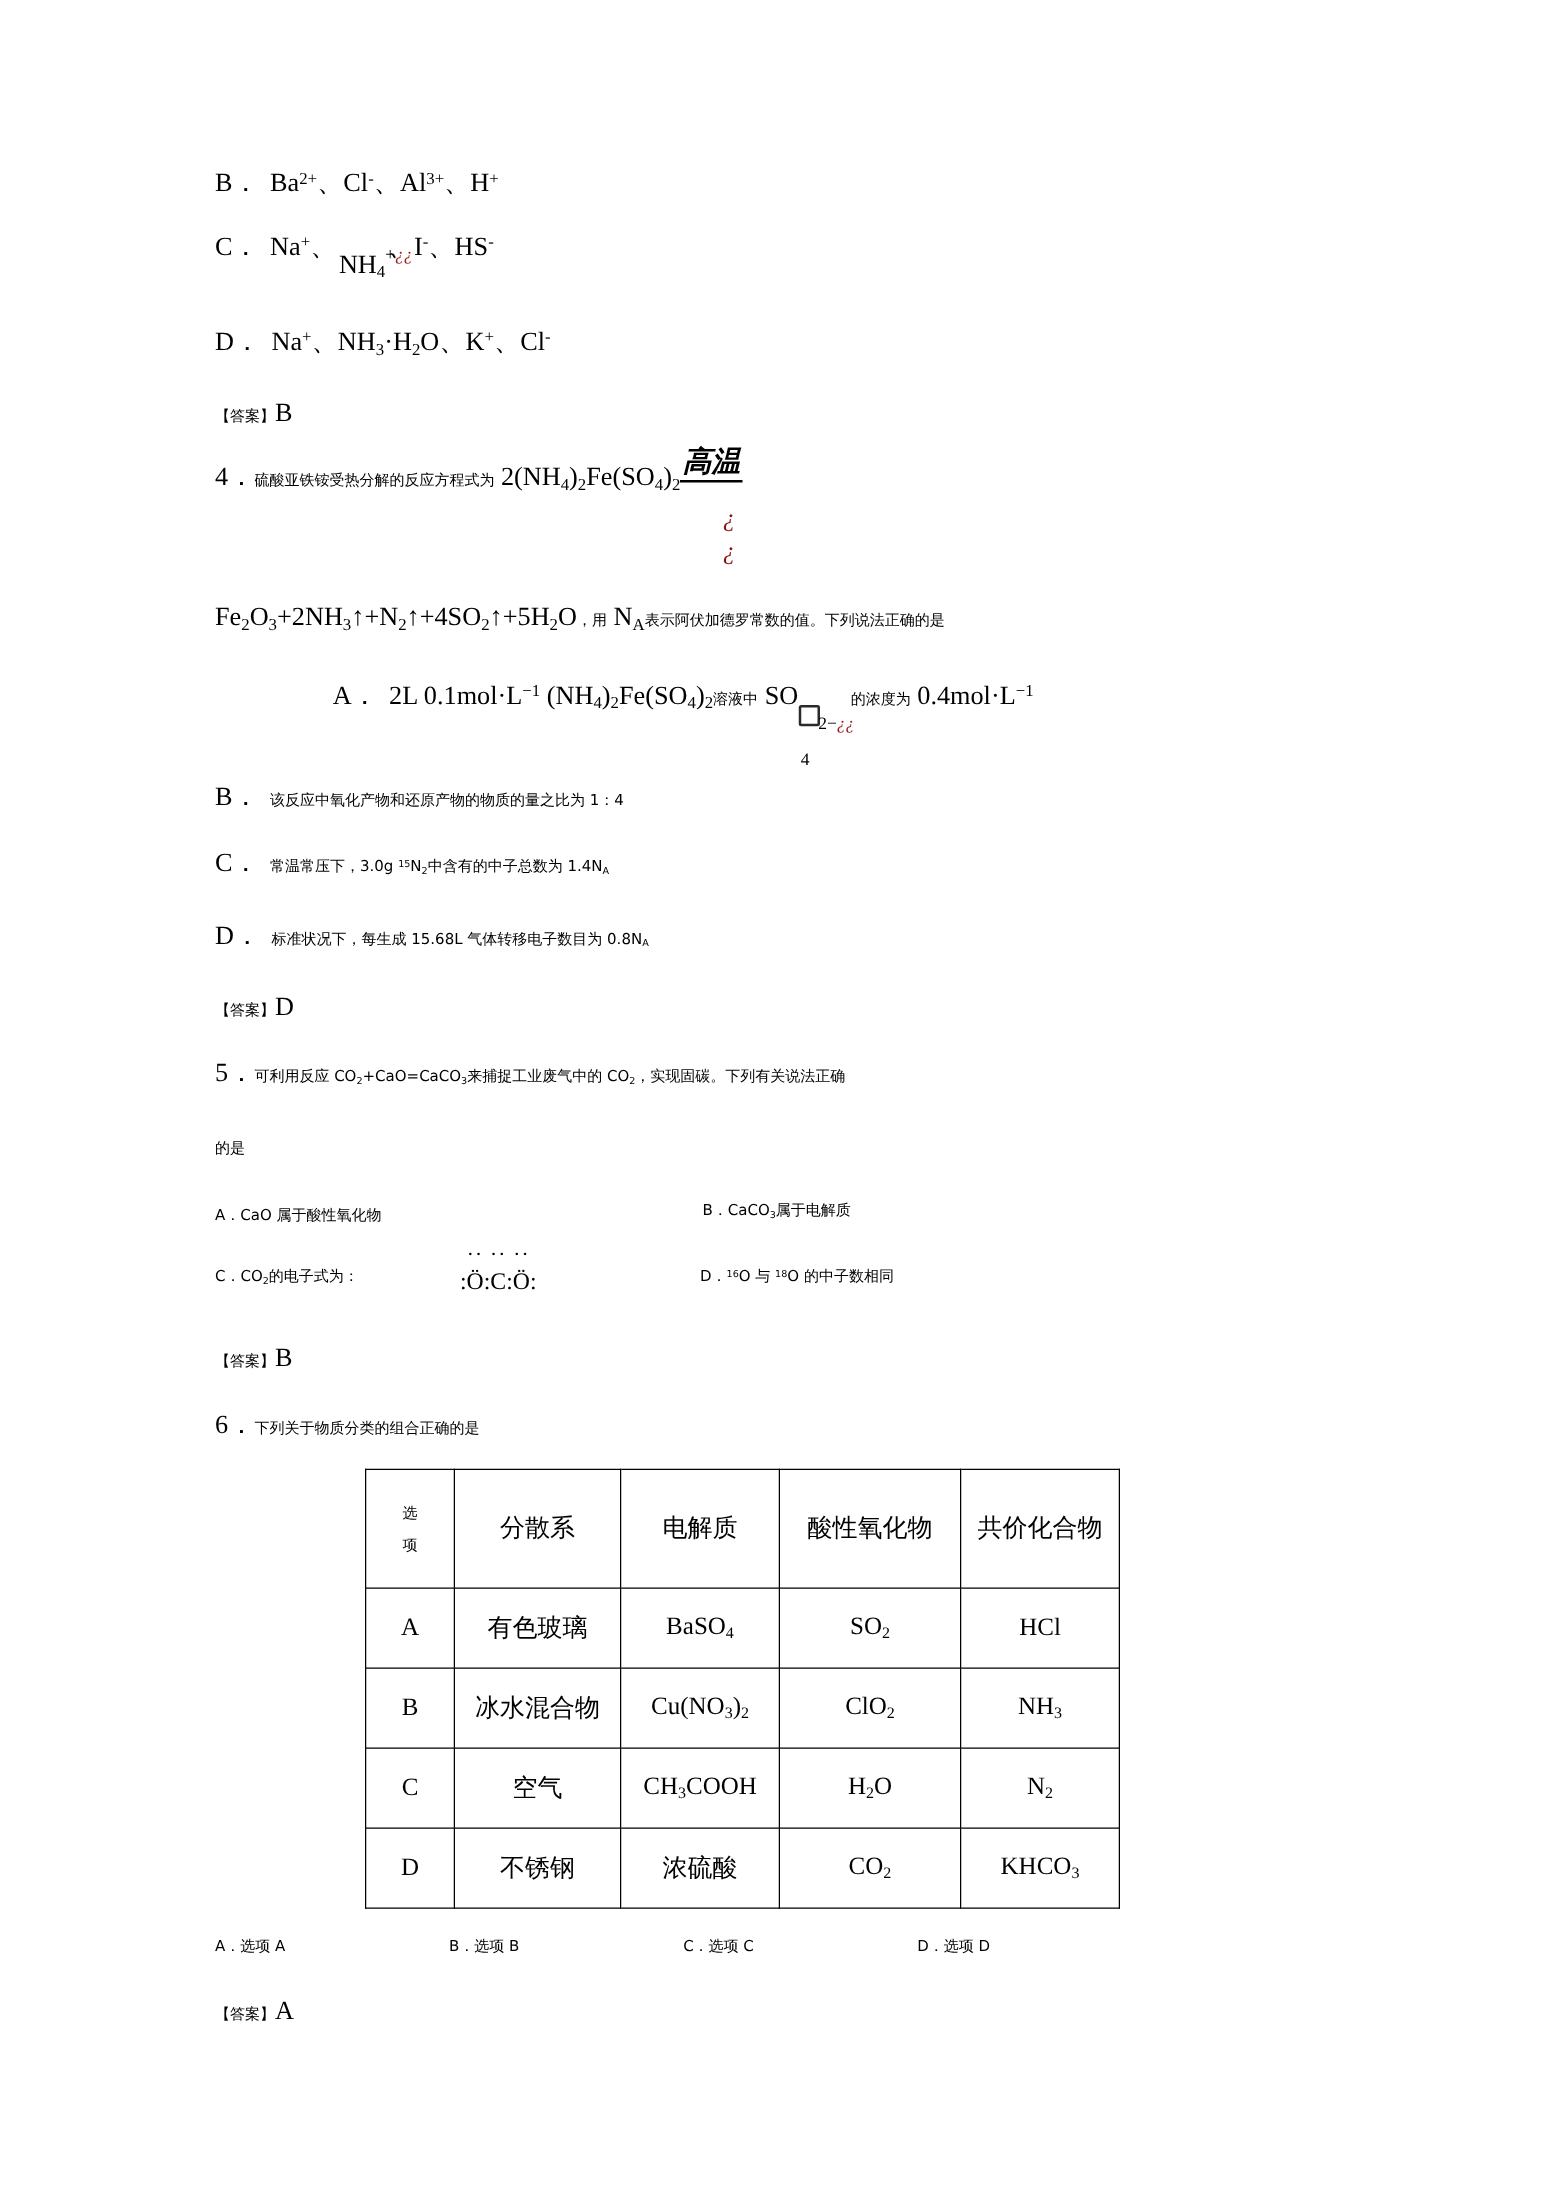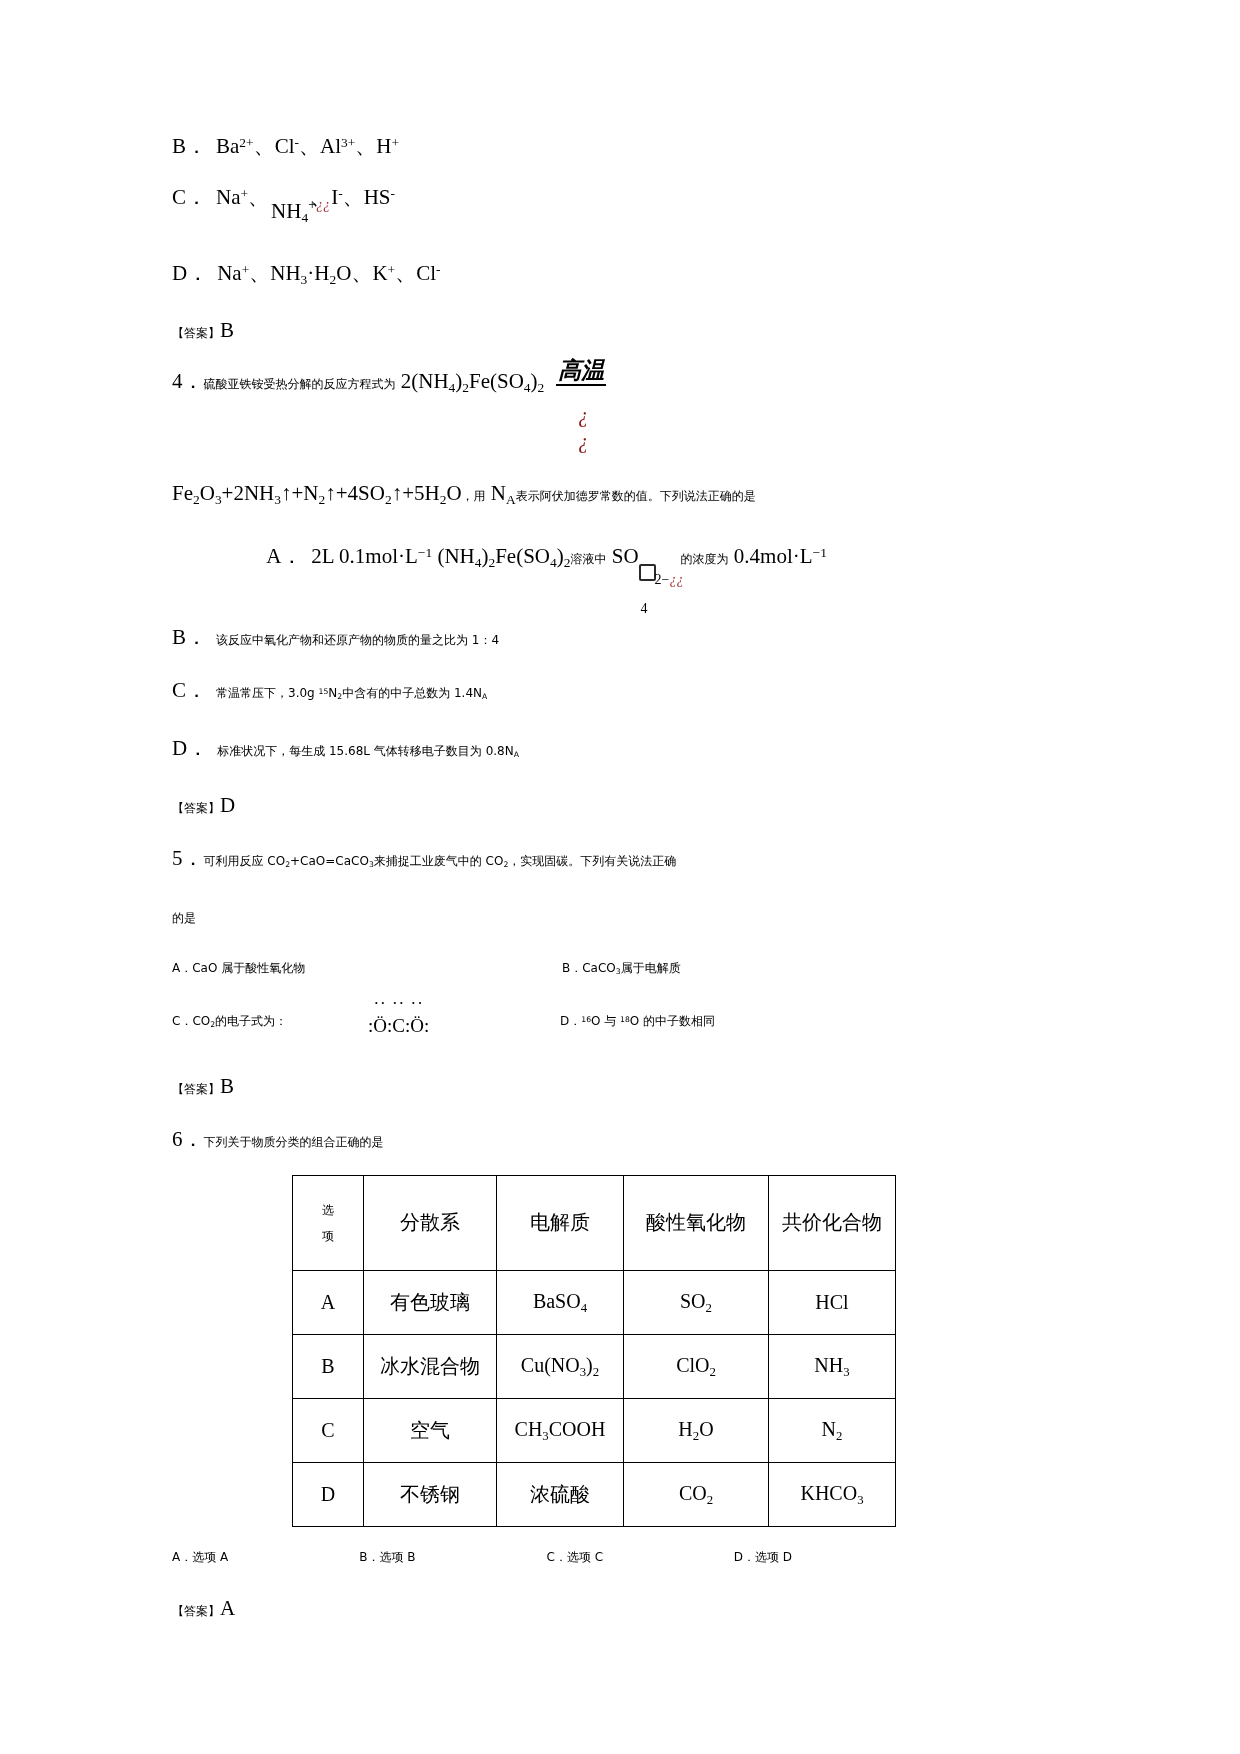--- a/index.html
+++ b/index.html
@@ -62,21 +62,20 @@
     position: absolute;
     left: 0;
     bottom: 2px;
     font-weight: bold;
     font-style: italic;
     font-size: 23px;
     font-family: "DejaVu Sans", sans-serif;
     border-bottom: 2px solid #000;
     padding: 0 2px 1px 2px;
     line-height: 26px;
-    margin-left: 12px;
   }
   .cond .qmarks {
     position: absolute;
     left: 34px;
     top: 14px;
     color: #8c1111;
     font-size: 20px;
     font-style: italic;
     line-height: 26px;
     text-align: center;
@@ -107,21 +106,21 @@
   }
   .sobox .chgs {
     position: absolute;
     left: 16px;
     top: -11px;
     font-size: 14px;
     white-space: nowrap;
   }
 
   
-  .tworow { display: flex; font-size: 21px; line-height: 50px; }
+  .tworow { display: flex; font-size: 21px; line-height: 50px; align-items: flex-end; }
   .tworow .left { width: 390px; }
 
   
   .lewis-row { position: relative; height: 64px; font-size: 21px; }
   .lewis-row .lbl-left { position: absolute; left: 0; top: 16px; white-space: nowrap; }
   .lewis-row .lbl-right { position: absolute; left: 388px; top: 16px; white-space: nowrap; }
   .lewis {
     position: absolute;
     left: 196px;
     top: 0px;

